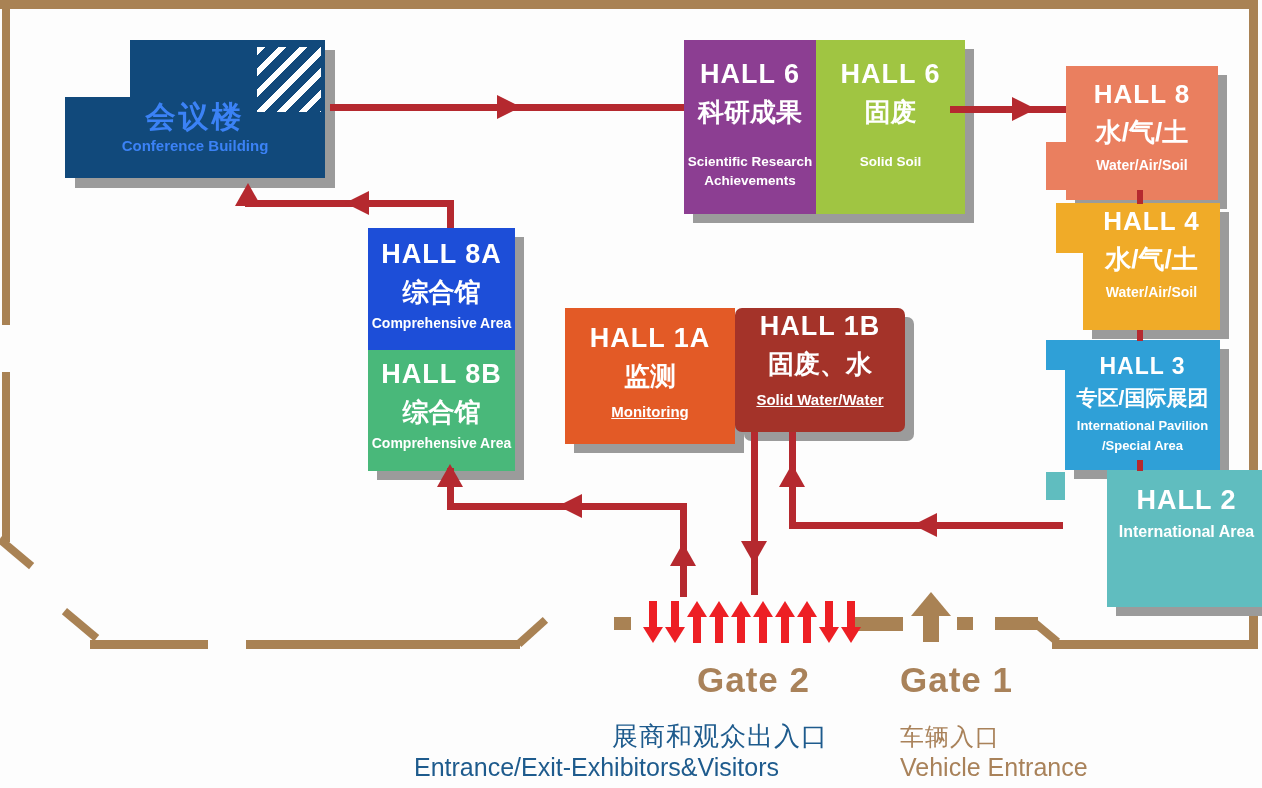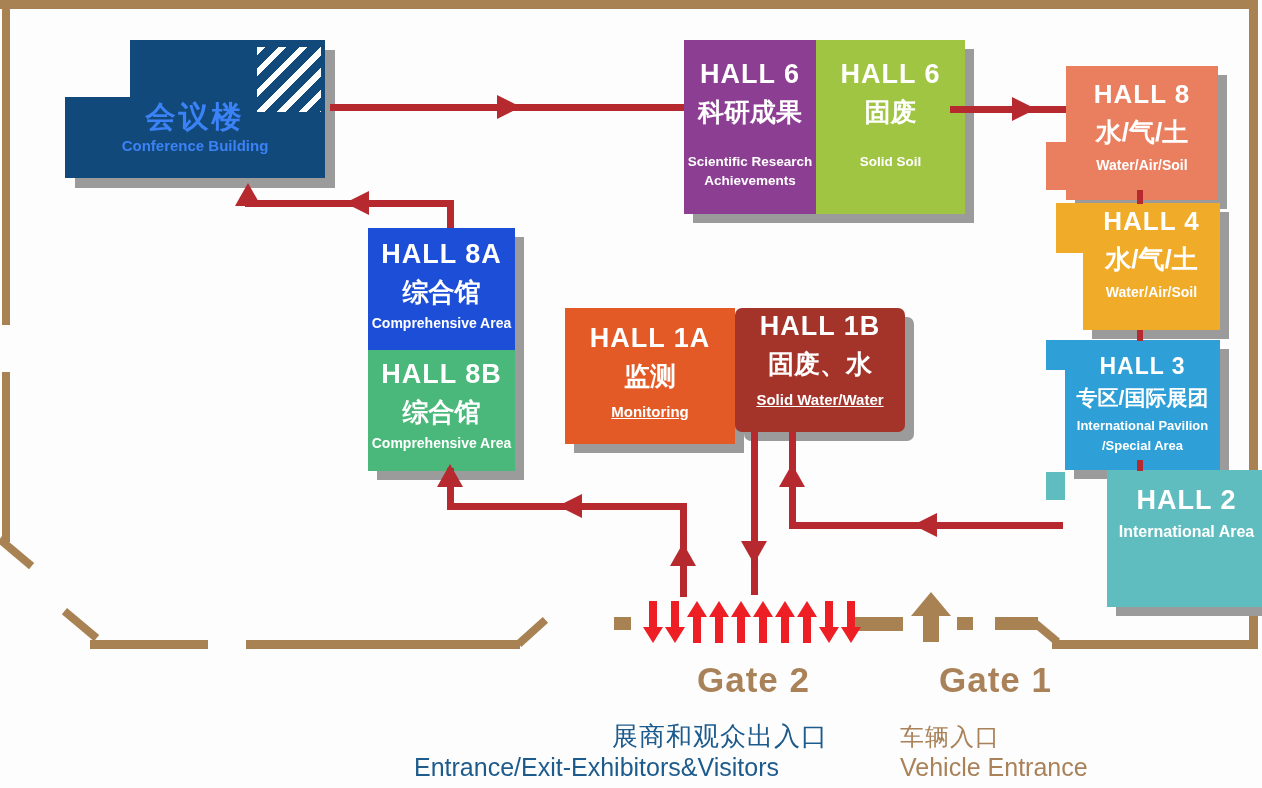--- a/index.html
+++ b/index.html
@@ -109,21 +109,21 @@
   
   .gate1-arrow{position:absolute;left:911px;top:592px;width:40px;height:50px;}
   .gate1-arrow::before{content:"";position:absolute;left:0;top:0;width:0;height:0;
       border-left:20px solid transparent;border-right:20px solid transparent;
       border-bottom:24px solid #a98254;}
   .gate1-arrow::after{content:"";position:absolute;left:12px;top:22px;width:16px;height:28px;background:#a98254;}
 
   
   .gname{position:absolute;font-weight:bold;font-size:35px;color:#a9825a;letter-spacing:1px;}
   .g2name{left:697px;top:660px;}
-  .g1name{left:900px;top:660px;margin-left:39px;}
+  .g1name{left:900px;top:660px;}
   .g2zh{position:absolute;left:612px;top:719px;font-size:26px;color:#1e5b8d;letter-spacing:1px;}
   .g2en{position:absolute;left:414px;top:753px;font-size:25px;color:#1e5b8d;}
   .g1zh{position:absolute;left:900px;top:721px;font-size:24px;color:#a9825a;letter-spacing:1px;}
   .g1en{position:absolute;left:900px;top:753px;font-size:25px;color:#a9825a;}
 </style>
 </head>
 <body>
 
 <div id="canvas">
 

